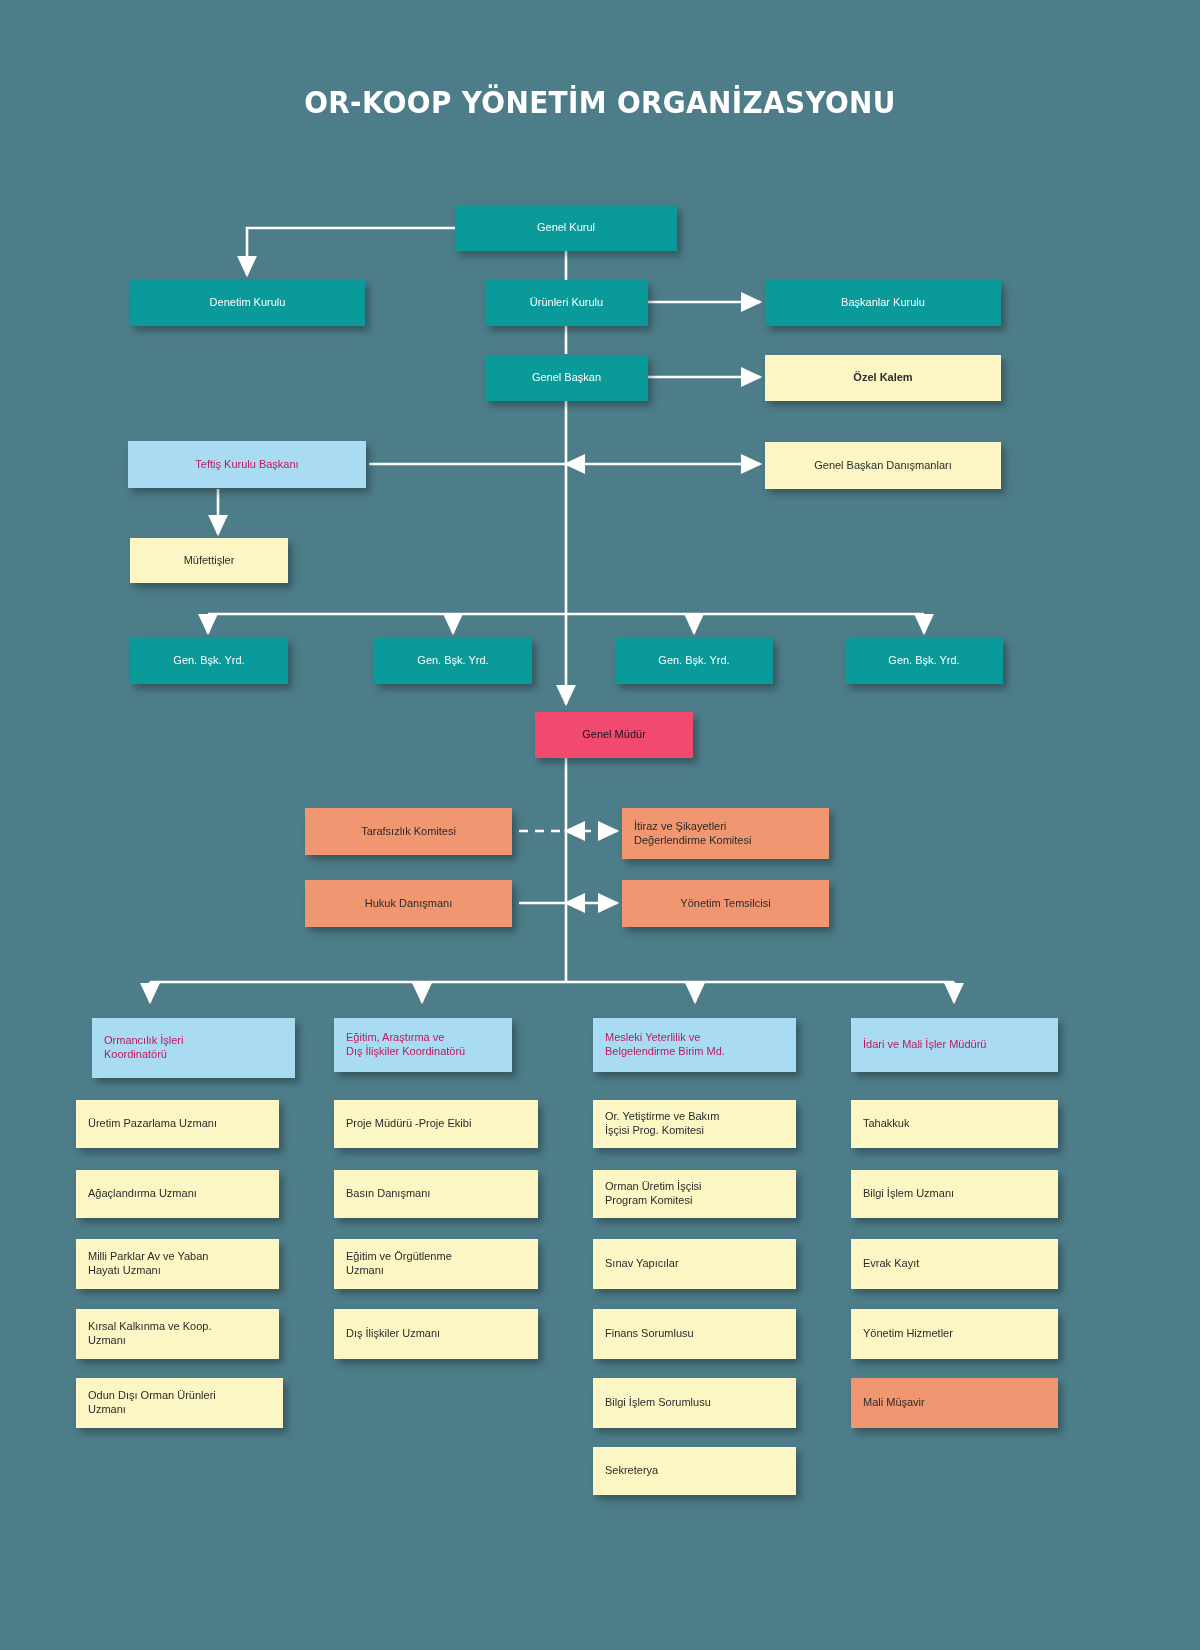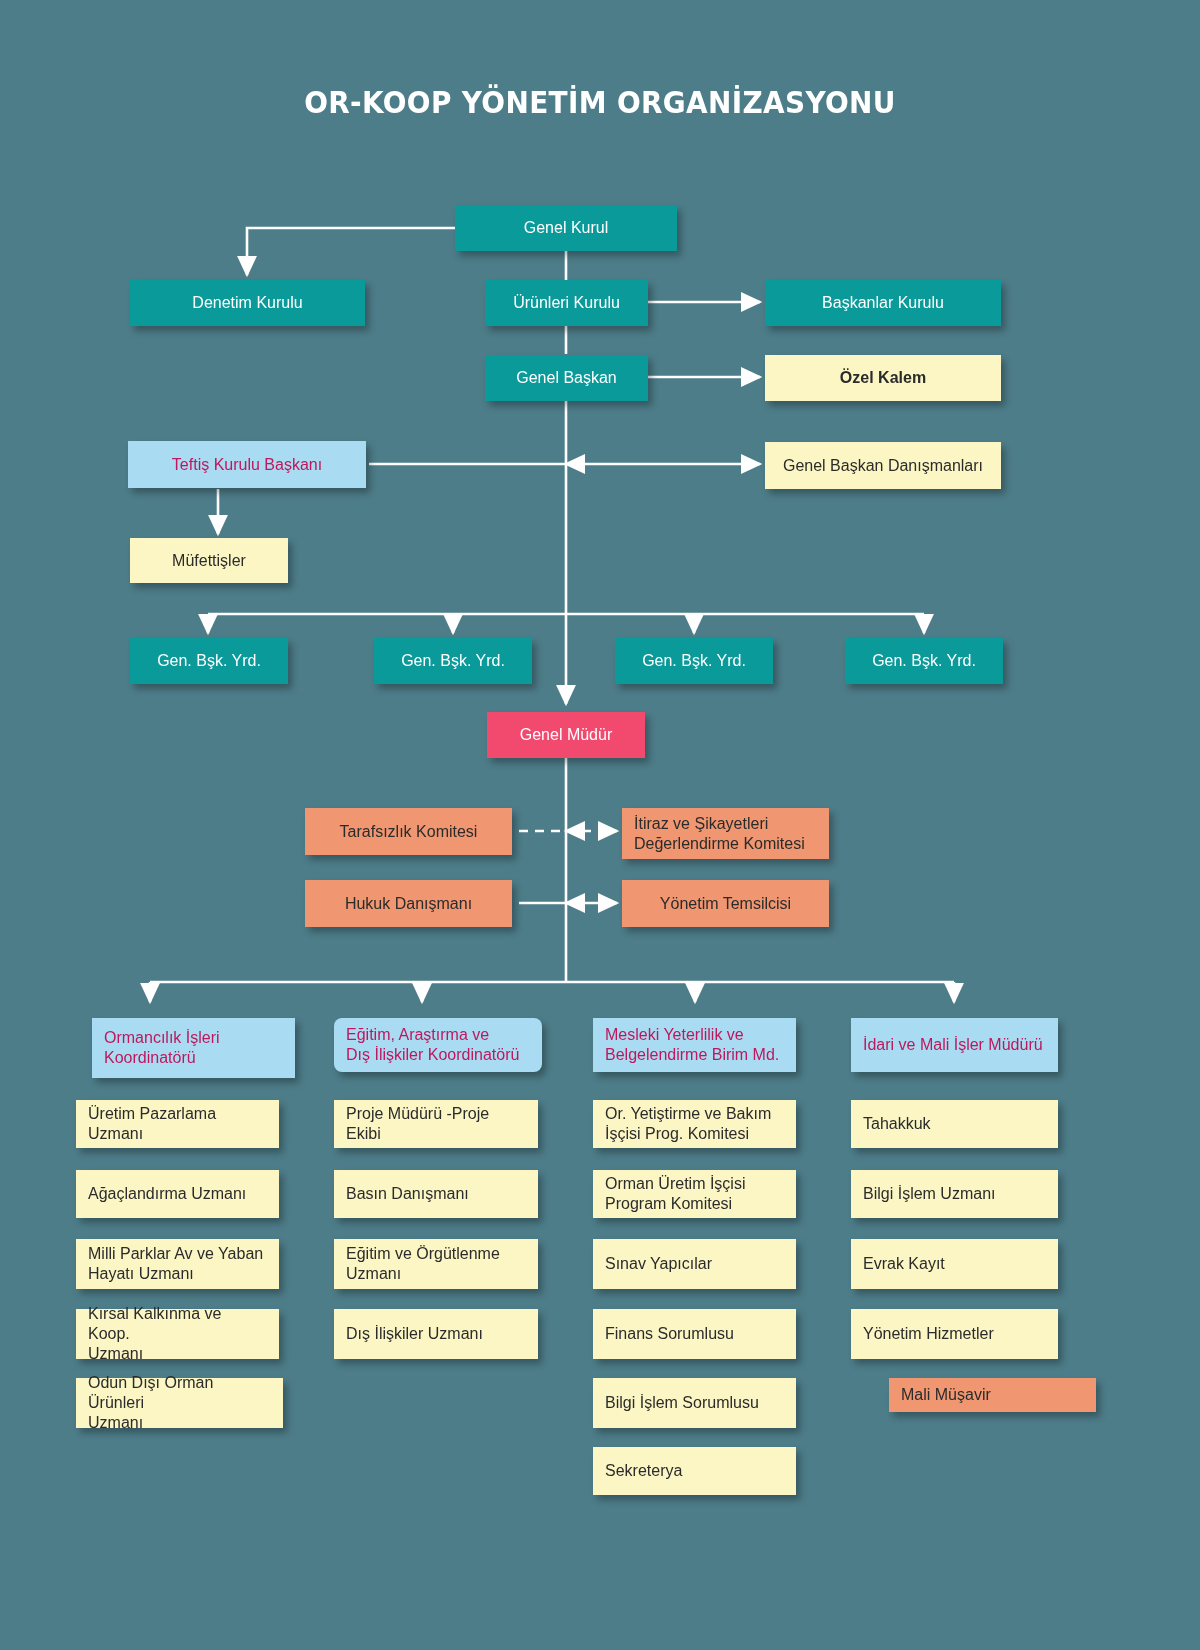--- a/index.html
+++ b/index.html
@@ -14,33 +14,33 @@
   svg.wires{position:absolute;left:0;top:0;width:1200px;height:1650px;
             pointer-events:none;}
 
   
   .box{
     position:absolute;
     box-sizing:border-box;
     display:flex;
     align-items:center;
     padding:6px 12px;
-    font-size:16px;
+    font-size:11px;
     line-height:1.25;
     box-shadow:4px 5px 7px rgba(0,0,0,0.30);
     white-space:pre-line;
   }
   .ctr{justify-content:center;text-align:center;}
   .lft{justify-content:flex-start;text-align:left;}
 
   .teal  {background:#0b9a9a;color:#ffffff;}
   .cream {background:#fbf6c4;color:#2b2b2b;}
   .blue  {background:#a9dcf2;color:#be185d;}
   .salmon{background:#f09670;color:#2b2b2b;}
-  .pink  {background:#f24a6e;color:#ffffff;}
+  .pink  {background:#f24a6e;color:#0f172a;margin-left:48px;}
 
   .title{
     position:absolute;left:0;right:0;top:84px;
     text-align:center;
     color:#ffffff;
     font-size:31px;
     font-weight:bold;
     letter-spacing:.4px;
     font-family:"DejaVu Sans", sans-serif;
     transform:scaleX(0.90);
@@ -147,21 +147,21 @@
 Koordinatörü</div>
   <div class="box cream lft" style="left:76px;top:1100px;width:203px;height:48px;">Üretim Pazarlama Uzmanı</div>
   <div class="box cream lft" style="left:76px;top:1170px;width:203px;height:48px;">Ağaçlandırma Uzmanı</div>
   <div class="box cream lft" style="left:76px;top:1239px;width:203px;height:50px;">Milli Parklar Av ve Yaban
 Hayatı Uzmanı</div>
   <div class="box cream lft" style="left:76px;top:1309px;width:203px;height:50px;">Kırsal Kalkınma ve Koop.
 Uzmanı</div>
   <div class="box cream lft" style="left:76px;top:1378px;width:207px;height:50px;">Odun Dışı Orman Ürünleri
 Uzmanı</div>
 
-  <div class="box blue lft" style="left:334px;top:1018px;width:208px;height:54px;border-radius:8px;">Eğitim, Araştırma ve
+  <div class="box blue lft" style="left:334px;top:1018px;width:178px;height:54px;">Eğitim, Araştırma ve
 Dış İlişkiler Koordinatörü</div>
   <div class="box cream lft" style="left:334px;top:1100px;width:204px;height:48px;">Proje Müdürü -Proje Ekibi</div>
   <div class="box cream lft" style="left:334px;top:1170px;width:204px;height:48px;">Basın Danışmanı</div>
   <div class="box cream lft" style="left:334px;top:1239px;width:204px;height:50px;">Eğitim ve Örgütlenme
 Uzmanı</div>
   <div class="box cream lft" style="left:334px;top:1309px;width:204px;height:50px;">Dış İlişkiler Uzmanı</div>
 
   <div class="box blue lft" style="left:593px;top:1018px;width:203px;height:54px;">Mesleki Yeterlilik ve
 Belgelendirme Birim Md.</div>
   <div class="box cream lft" style="left:593px;top:1100px;width:203px;height:48px;">Or. Yetiştirme ve Bakım
@@ -171,15 +171,15 @@
   <div class="box cream lft" style="left:593px;top:1239px;width:203px;height:50px;">Sınav Yapıcılar</div>
   <div class="box cream lft" style="left:593px;top:1309px;width:203px;height:50px;">Finans Sorumlusu</div>
   <div class="box cream lft" style="left:593px;top:1378px;width:203px;height:50px;">Bilgi İşlem Sorumlusu</div>
   <div class="box cream lft" style="left:593px;top:1447px;width:203px;height:48px;">Sekreterya</div>
 
   <div class="box blue lft" style="left:851px;top:1018px;width:207px;height:54px;">İdari ve Mali İşler Müdürü</div>
   <div class="box cream lft" style="left:851px;top:1100px;width:207px;height:48px;">Tahakkuk</div>
   <div class="box cream lft" style="left:851px;top:1170px;width:207px;height:48px;">Bilgi İşlem Uzmanı</div>
   <div class="box cream lft" style="left:851px;top:1239px;width:207px;height:50px;">Evrak Kayıt</div>
   <div class="box cream lft" style="left:851px;top:1309px;width:207px;height:50px;">Yönetim Hizmetler</div>
-  <div class="box salmon lft" style="left:889px;top:1378px;width:207px;height:34px;">Mali Müşavir</div>
+  <div class="box salmon lft" style="left:851px;top:1378px;width:207px;height:50px;">Mali Müşavir</div>
 
 </div>
 
 </body></html>

